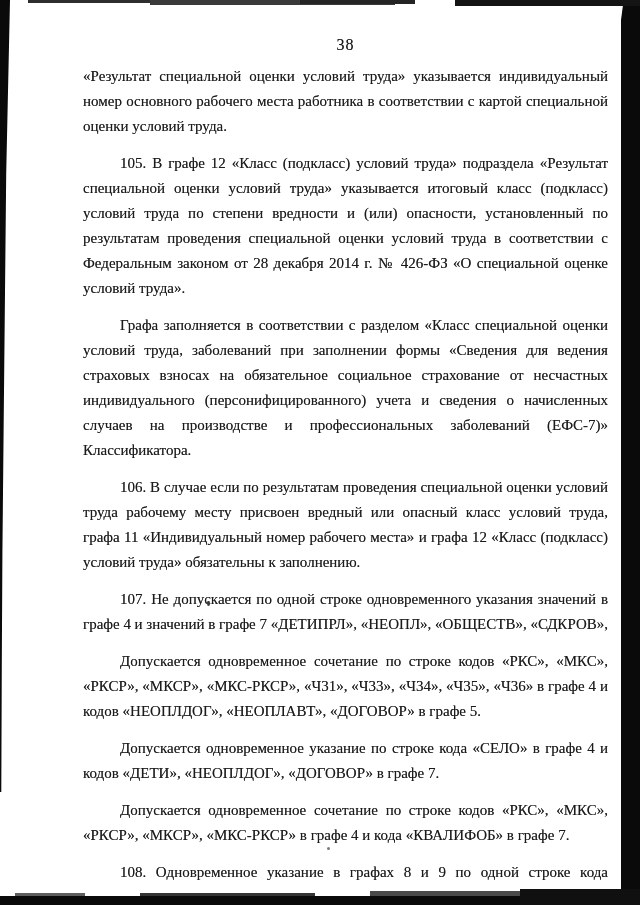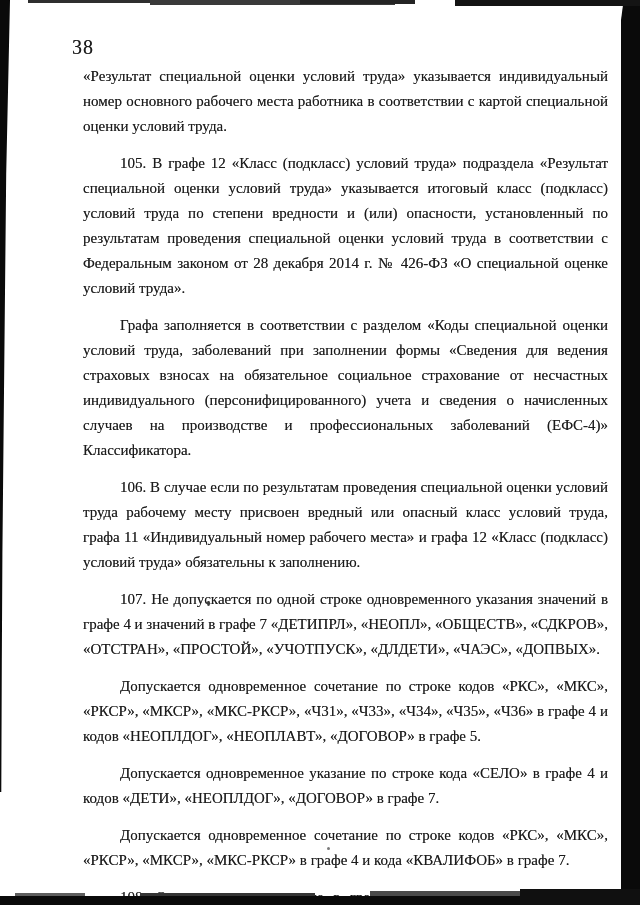--- a/index.html
+++ b/index.html
@@ -17,23 +17,23 @@
     overflow: hidden;
   }
   .page {
     position: relative;
     width: 640px; height: 905px;
     background: var(--background);
     overflow: hidden;
   }
   .page-number {
     position: absolute;
-    top: 36px; left: 72px; width: 525px;
-    text-align: left;
-    font-size: 20px;
+    top: 36px; left: 83px; width: 525px;
+    text-align: center;
+    font-size: 16px;
     letter-spacing: 1px;
     text-shadow: 0 0 0.5px rgba(0,0,0,0.55);
   }
   .content {
     position: absolute;
     left: 83px; top: 64px; width: 525px;
   }
   .para { margin: 0; }
   .para + .para { margin-top: 12px; }
   .line {
@@ -89,37 +89,36 @@
       </div>
       <div class="para indented">
         <div class="line">105. В графе 12 «Класс (подкласс) условий труда» подраздела «Результат</div>
         <div class="line">специальной оценки условий труда» указывается итоговый класс (подкласс)</div>
         <div class="line">условий труда по степени вредности и (или) опасности, установленный по</div>
         <div class="line">результатам проведения специальной оценки условий труда в соответствии с</div>
         <div class="line">Федеральным законом от 28 декабря 2014 г. № 426-ФЗ «О специальной оценке</div>
         <div class="line last">условий труда».</div>
       </div>
       <div class="para indented">
-        <div class="line">Графа заполняется в соответствии с разделом «Коды специальной оценки</div>
+        <div class="line">Графа заполняется в соответствии с разделом «Класс специальной оценки</div>
         <div class="line">условий труда, заболеваний при заполнении формы «Сведения для ведения</div>
         <div class="line">страховых взносах на обязательное социальное страхование от несчастных</div>
         <div class="line">индивидуального (персонифицированного) учета и сведения о начисленных</div>
-        <div class="line">случаев на производстве и профессиональных заболеваний (ЕФС-4)»</div>
+        <div class="line">случаев на производстве и профессиональных заболеваний (ЕФС-7)»</div>
         <div class="line last">Классификатора.</div>
       </div>
       <div class="para indented">
         <div class="line">106. В случае если по результатам проведения специальной оценки условий</div>
         <div class="line">труда рабочему месту присвоен вредный или опасный класс условий труда,</div>
         <div class="line">графа 11 «Индивидуальный номер рабочего места» и графа 12 «Класс (подкласс)</div>
         <div class="line last">условий труда» обязательны к заполнению.</div>
       </div>
       <div class="para indented">
         <div class="line">107. Не допускается по одной строке одновременного указания значений в</div>
         <div class="line">графе 4 и значений в графе 7 «ДЕТИПРЛ», «НЕОПЛ», «ОБЩЕСТВ», «СДКРОВ»,</div>
-        <div class="line last">«ОТСТРАН», «ПРОСТОЙ», «УЧОТПУСК», «ДЛДЕТИ», «ЧАЭС», «ДОПВЫХ».</div>
       </div>
       <div class="para indented">
         <div class="line">Допускается одновременное сочетание по строке кодов «РКС», «МКС»,</div>
         <div class="line">«РКСР», «МКСР», «МКС-РКСР», «Ч31», «Ч33», «Ч34», «Ч35», «Ч36» в графе 4 и</div>
         <div class="line last">кодов «НЕОПЛДОГ», «НЕОПЛАВТ», «ДОГОВОР» в графе 5.</div>
       </div>
       <div class="para indented">
         <div class="line">Допускается одновременное указание по строке кода «СЕЛО» в графе 4 и</div>
         <div class="line last">кодов «ДЕТИ», «НЕОПЛДОГ», «ДОГОВОР» в графе 7.</div>
       </div>

